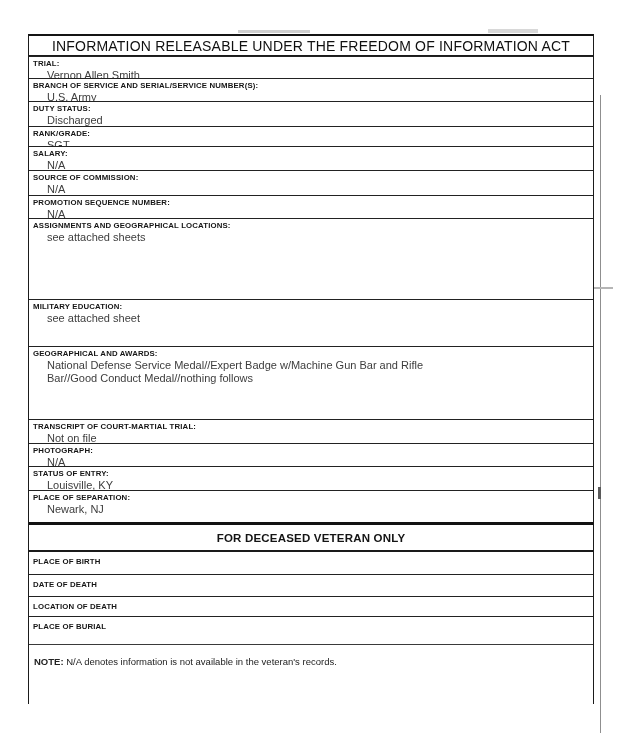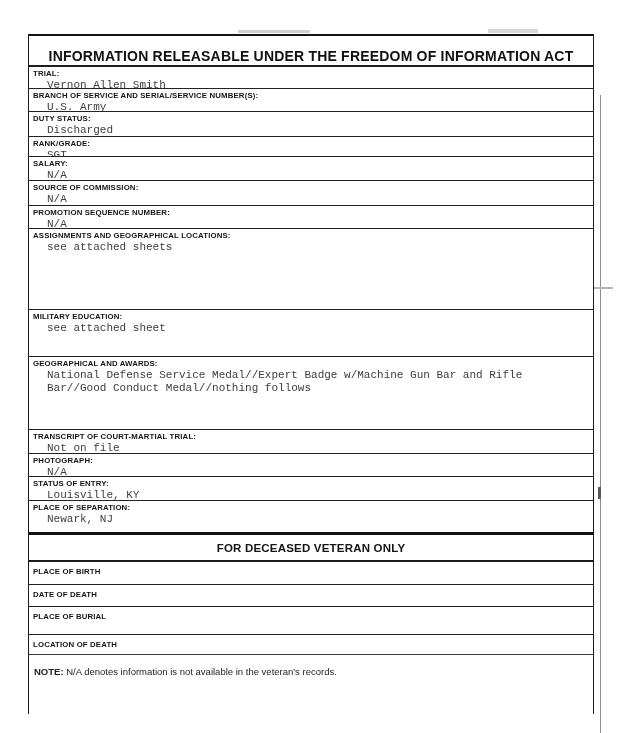--- a/index.html
+++ b/index.html
@@ -23,39 +23,38 @@
   .row {
     box-sizing: border-box;
     border-top: 1px solid #222222;
     overflow: hidden;
     position: relative;
   }
   .row.first { border-top: none; }
   .title-row {
     height: 20px;
     display: flex; align-items: center; justify-content: center;
-    font-weight: bold; font-size: 14px; letter-spacing: 0.2px;
+    font-weight: normal; font-size: 14px; letter-spacing: 0.2px;
     color: #101010;
     border-bottom: 1px solid #1b1b1b;
-    margin-top: 10px;
   }
   .section-row {
     display: flex; align-items: center; justify-content: center;
     font-weight: bold; font-size: 11.5px; letter-spacing: 0.2px;
     color: #141414;
   }
   .field-label {
     font-size: 7.8px; font-weight: bold; color: #151515;
     letter-spacing: 0.15px;
     padding: 2px 0 0 4px;
     line-height: 9px;
     white-space: nowrap;
   }
   .field-value {
-    font-family: Liberation Mono, monospace;
+    font-family: Liberation Sans, sans-serif;
     font-size: 11px; line-height: 12.5px;
     color: #3d3d3d;
     padding: 1px 8px 0 18px;
     white-space: pre-wrap;
   }
   .deceased .field-label { padding-top: 5px; }
   .note-row { border-top: 1px solid #3a3a3a; height: 60px; }
   .note-text {
     position: absolute; left: 5px; top: 11px;
     font-size: 9.5px; color: #222; white-space: nowrap;
@@ -166,27 +165,27 @@
   <div class="row deceased" style="height:24px;border-top:2px solid #1a1a1a">
     <div class="field-label">PLACE OF BIRTH</div>
     <div class="field-value"></div>
   </div>
 
   <div class="row deceased" style="height:22px">
     <div class="field-label">DATE OF DEATH</div>
     <div class="field-value"></div>
   </div>
 
-  <div class="row deceased" style="height:28px">
-    <div class="field-label">PLACE OF BURIAL</div>
+  <div class="row deceased" style="height:20px">
+    <div class="field-label">LOCATION OF DEATH</div>
     <div class="field-value"></div>
   </div>
 
-  <div class="row deceased" style="height:20px">
-    <div class="field-label">LOCATION OF DEATH</div>
+  <div class="row deceased" style="height:28px">
+    <div class="field-label">PLACE OF BURIAL</div>
     <div class="field-value"></div>
   </div>
 
   <div class="row note-row">
     <div class="note-text">
       <span class="note-prefix">NOTE:</span><span> N/A denotes information is not available in the veteran's records.</span>
     </div>
   </div>
 
 </div>

